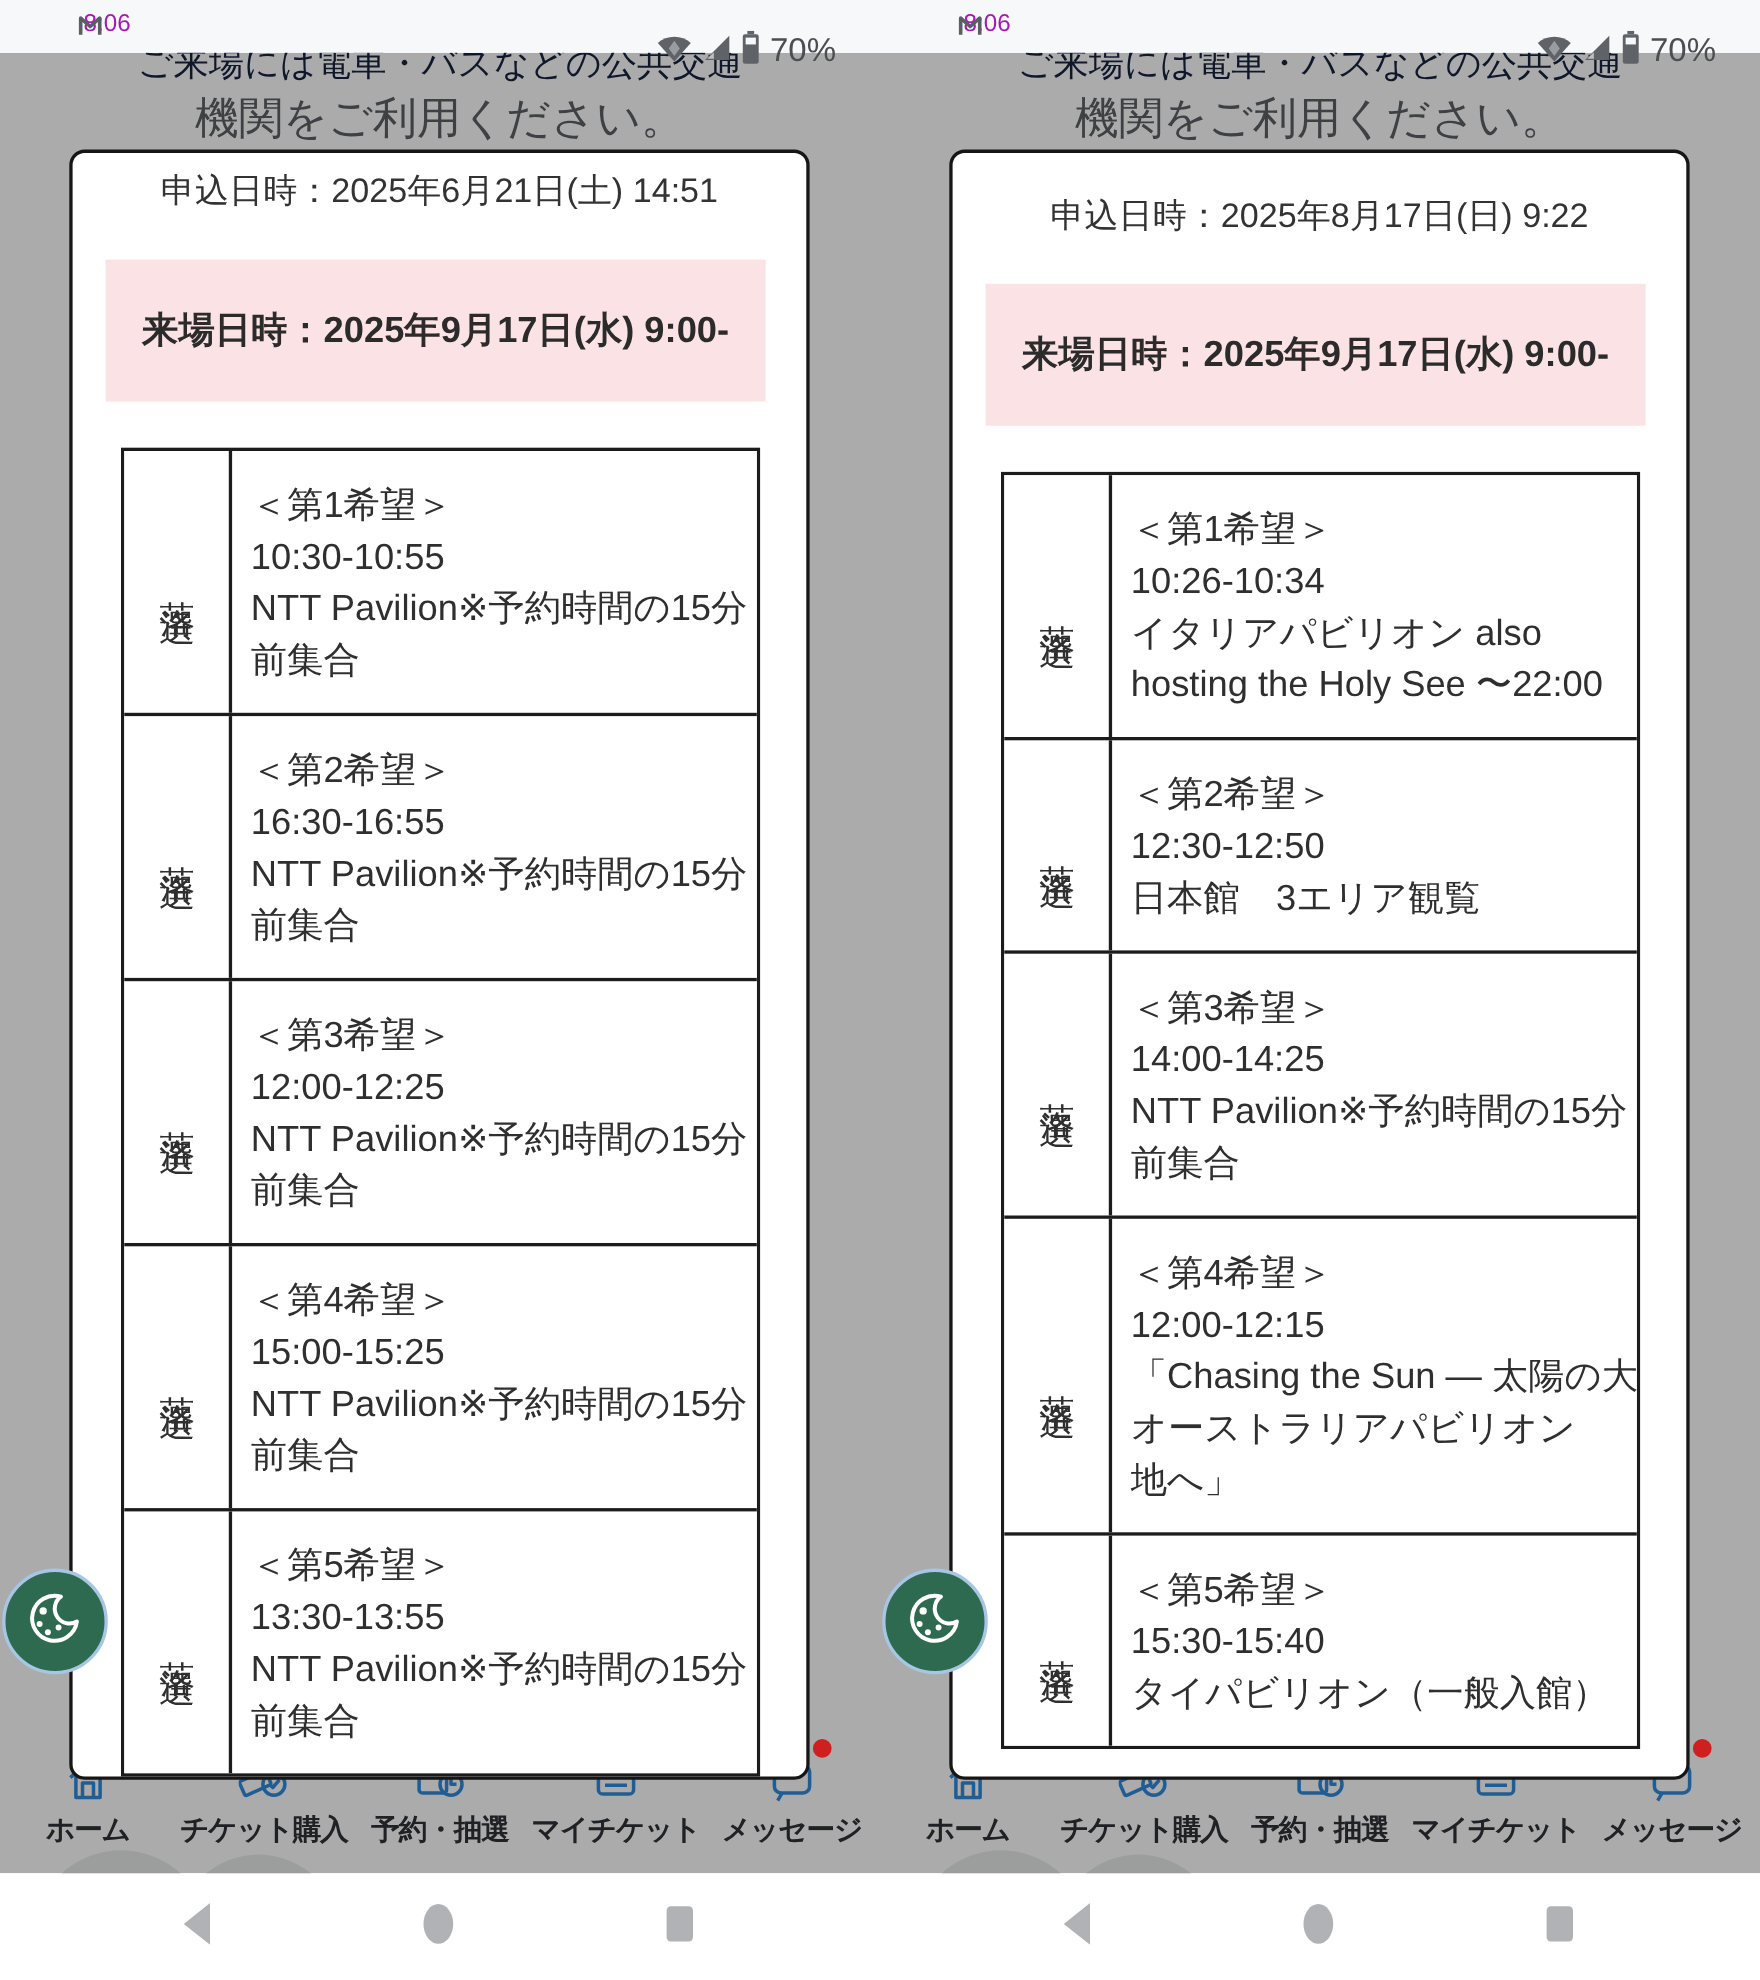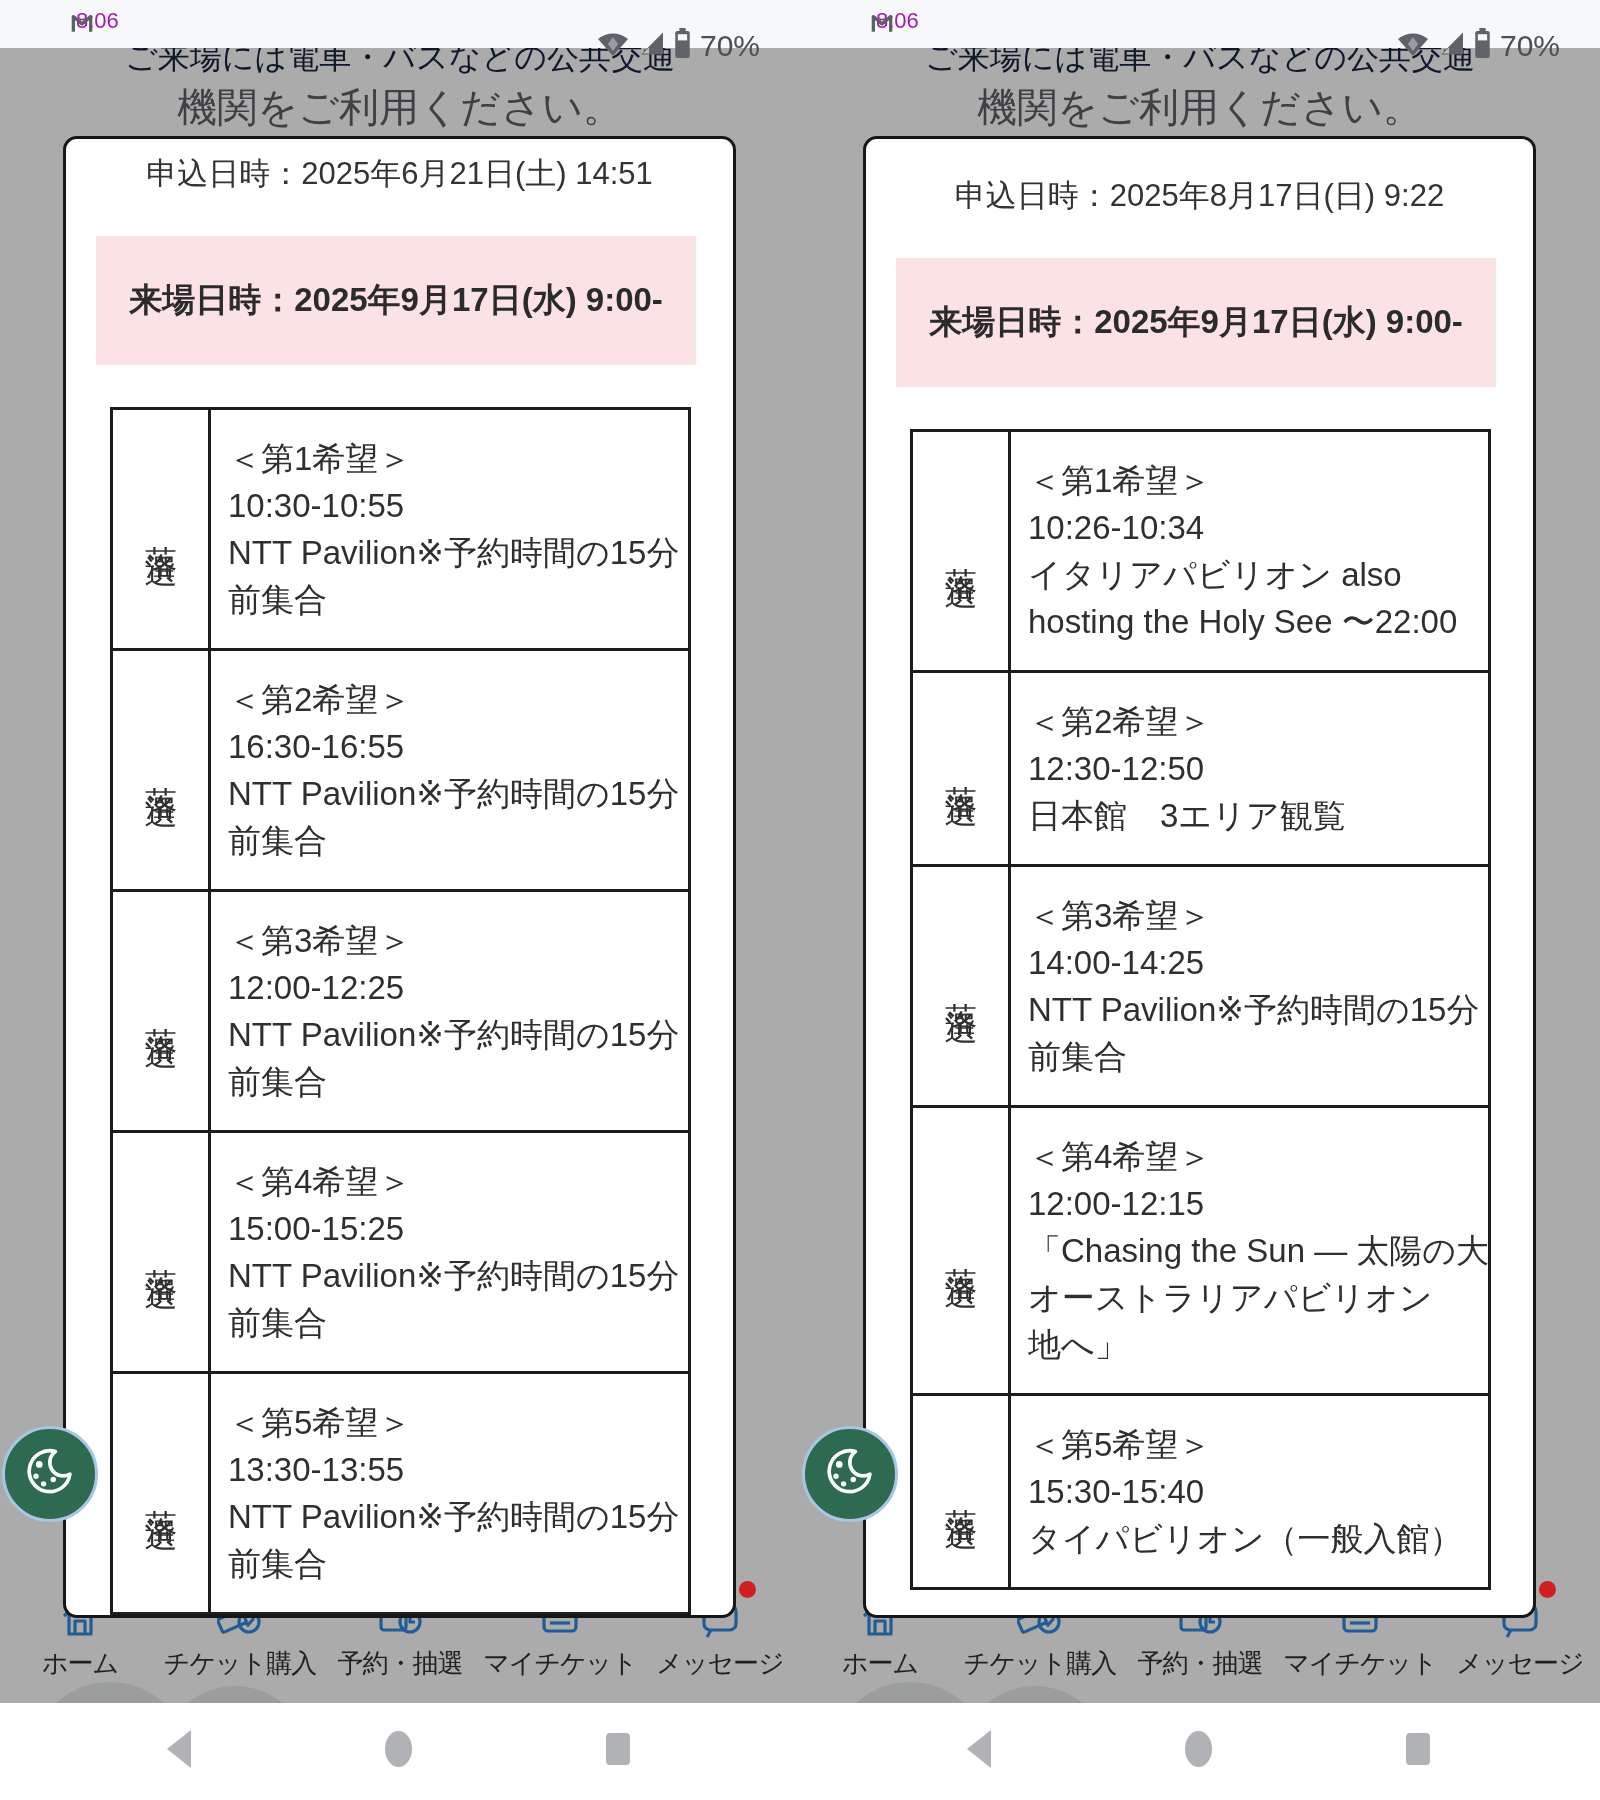--- a/index.html
+++ b/index.html
@@ -13,21 +13,21 @@
   .sb-right{position:absolute;right:40px;top:8px;display:flex;align-items:center;gap:9px;margin-top:20px;}
   .sb-pct{font-size:30px;color:#4b4e52;}
   
   .scrim{position:absolute;top:48px;left:0;width:800px;height:1655px;background:#ababab;z-index:1;}
   .hdr1{position:absolute;top:36px;left:0;width:800px;text-align:center;font-size:32px;color:#0f172a;z-index:2;}
   .hdr2{position:absolute;top:80px;left:0;width:800px;text-align:center;font-size:40px;color:#3e4044;z-index:2;}
   .mound{position:absolute;border-radius:50%;background:#9c9e9e;z-index:2;}
   
   .nav-item{position:absolute;top:1592px;width:160px;text-align:center;z-index:3;cursor:pointer;}
   .nav-icon{display:block;width:46px;height:50px;margin:0 auto;}
-  .nav-label{display:block;margin-top:4px;font-size:26px;font-weight:normal;color:#202124;letter-spacing:-1px;}
+  .nav-label{display:block;margin-top:4px;font-size:26px;font-weight:bold;color:#202124;letter-spacing:-1px;}
   .nav-badge{position:absolute;left:99px;top:-11px;width:17px;height:17px;border-radius:50%;background:#cf1f1f;}
   
   .modal{position:absolute;left:63px;top:136px;width:673px;height:1482px;box-sizing:border-box;
          background:#ffffff;border:3px solid #161616;border-radius:14px;z-index:10;}
   .applied{text-align:center;font-size:31px;color:#333333;margin-top:14px;white-space:nowrap;}
   .half--right .applied{margin-top:36px;}
   .visit-box{position:absolute;left:30px;top:97px;width:600px;height:129px;background:#fbe2e5;
              display:flex;align-items:center;justify-content:center;}
   .half--right .visit-box{top:119px;}
   .visit-text{font-size:33px;font-weight:bold;color:#2b2b2b;white-space:nowrap;}

